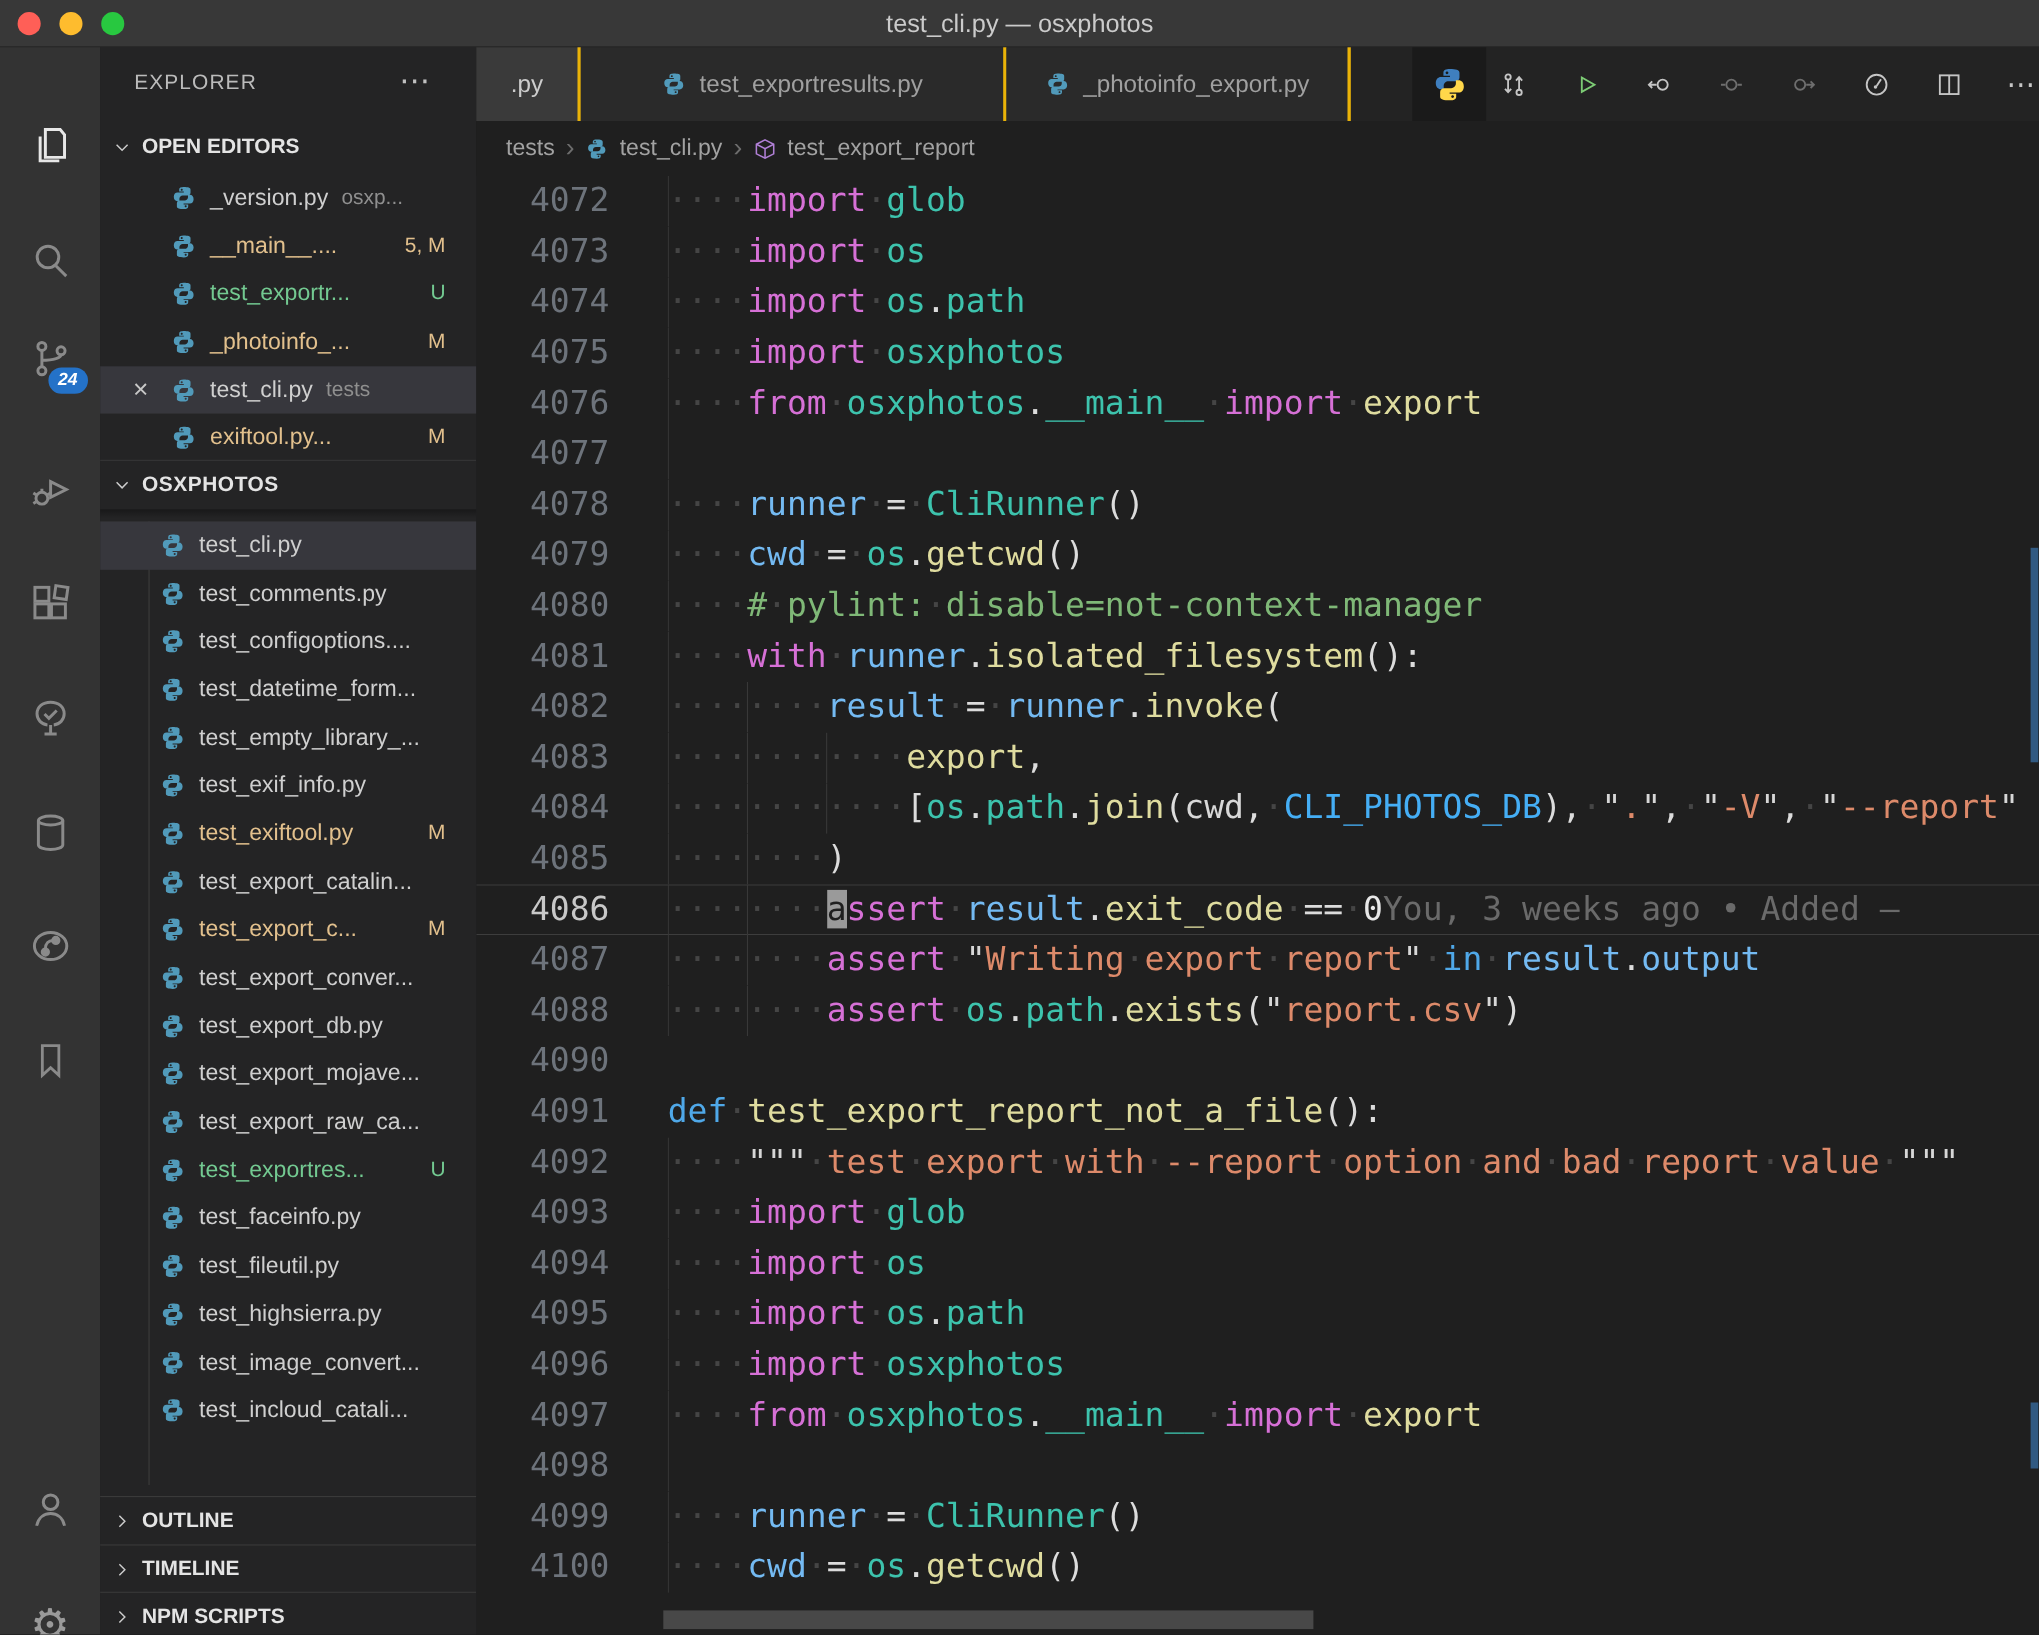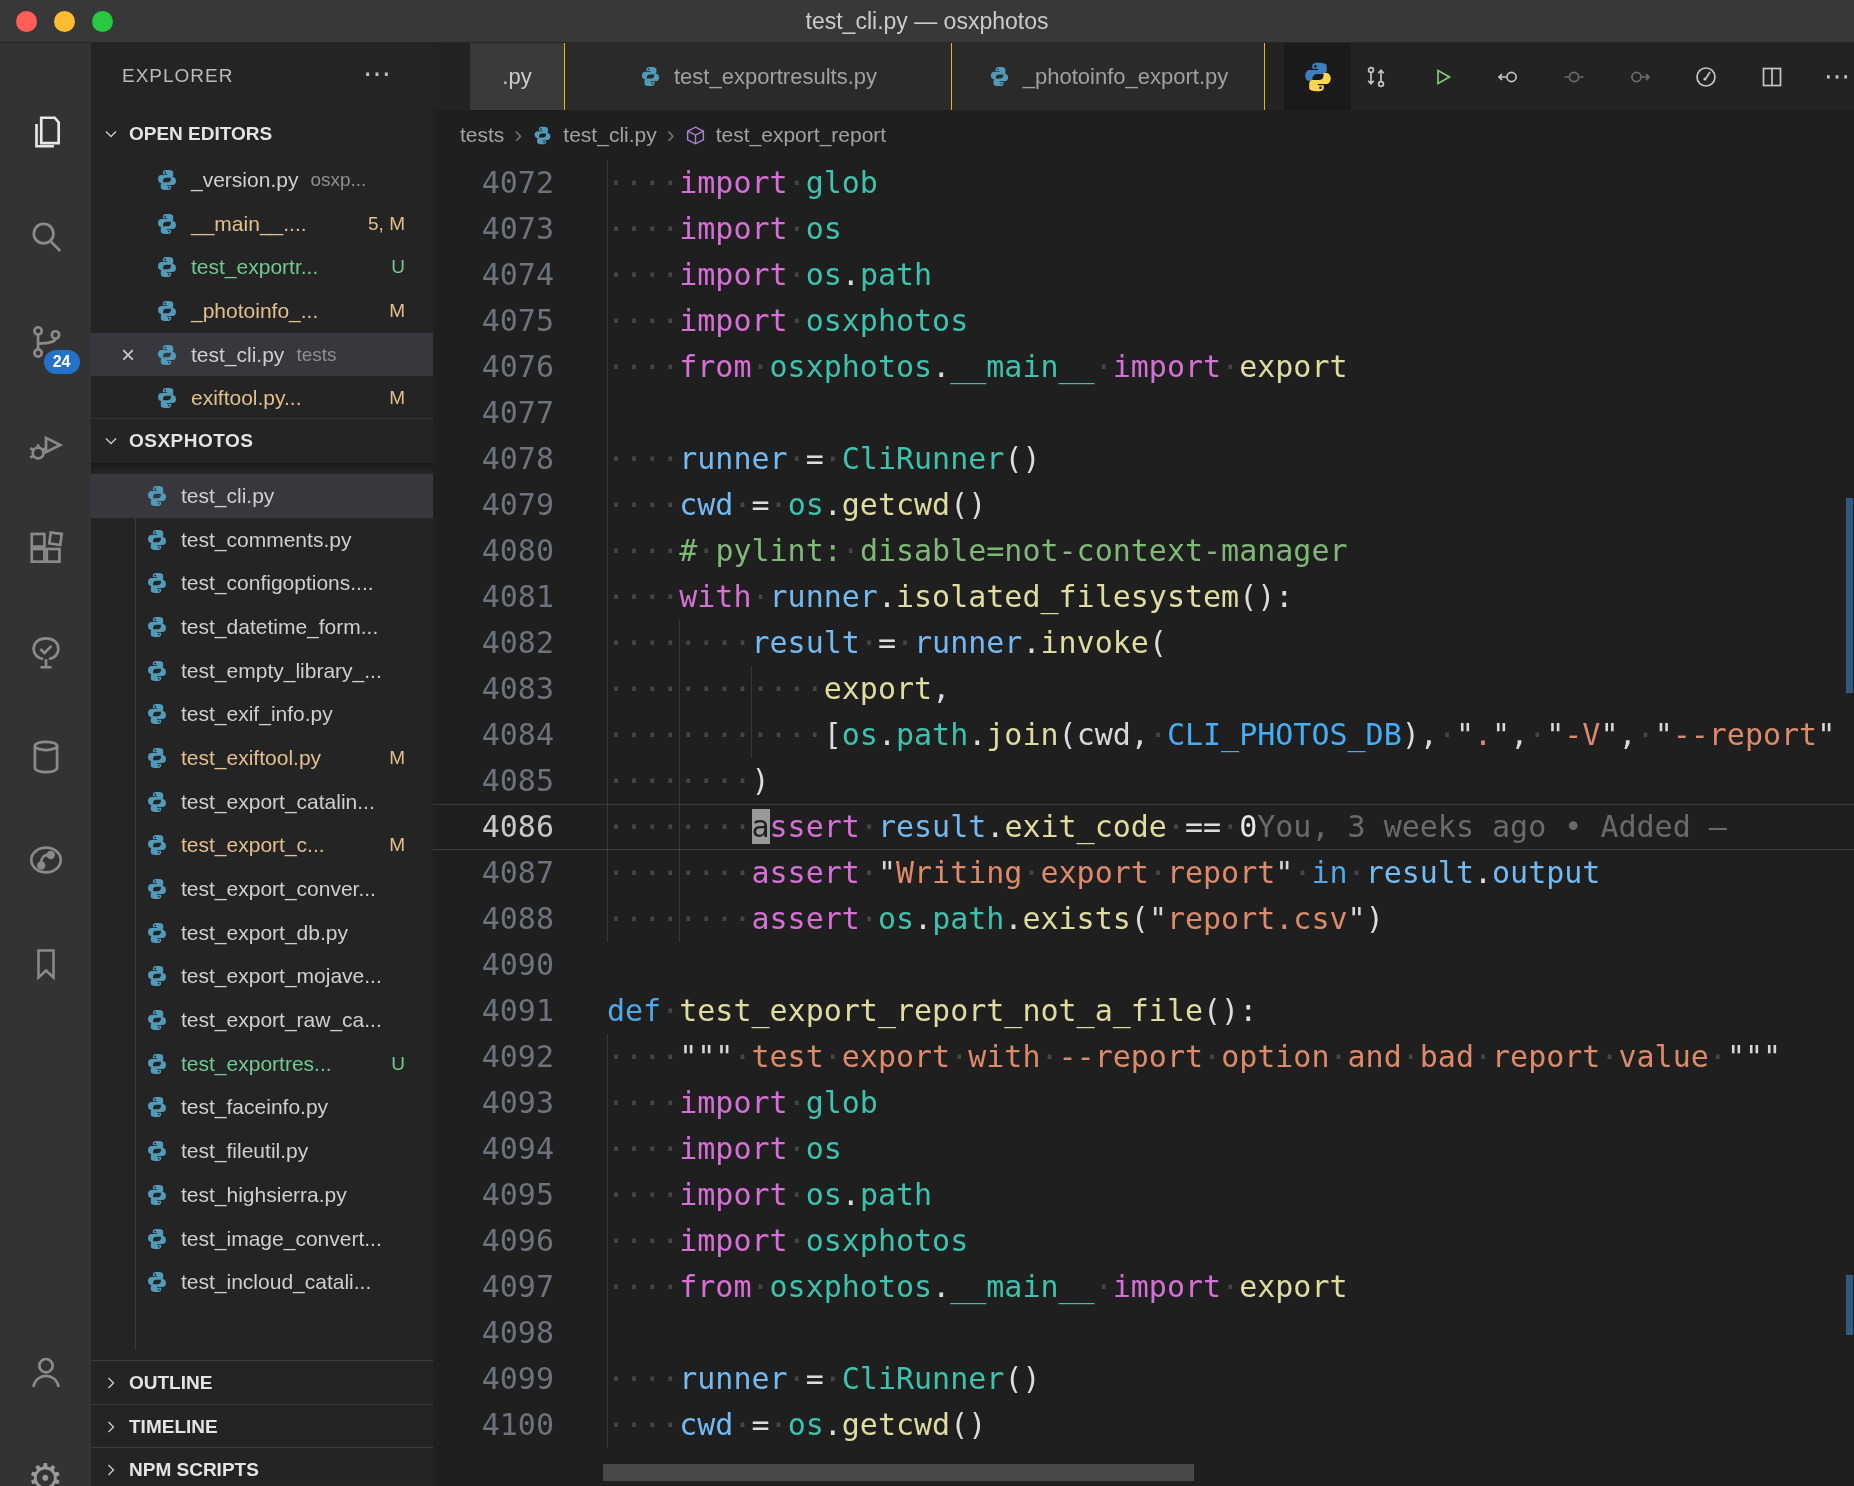--- a/index.html
+++ b/index.html
@@ -53,22 +53,22 @@
   .row .suffix { margin-left:12px; font-size:19px; color:#8f8f8f; }
   .row .gbadge { position:absolute; right:28px; font-size:19px; }
   .row.modified, .row.modified .gbadge { color:#e2c08d; }
   .row.untracked, .row.untracked .gbadge { color:#73c991; }
   .indentguide { position:absolute; left:44px; top:431px; height:876px; width:1px; background:#3c3c3c; }
 
   
   .editorgroup { position:absolute; left:433px; top:43px; width:1421px; height:1443px; }
   .tabbar { position:absolute; left:0; top:0; width:100%; height:67px; background:#232323; }
   .tab { position:absolute; top:0; height:67px; display:flex; align-items:center; justify-content:center;
-         gap:12px; font-size:22px; color:#a0a0a0; background:#2a2a2a; border-right:1px solid #eab308;
-         cursor:pointer;margin-left:37px; }
+         gap:12px; font-size:22px; color:#a0a0a0; background:#2a2a2a; border-right:3px solid #eab308;
+         cursor:pointer; }
   .tab.partial { background:#3a3a3a; color:#cccccc; }
   .tab .fico { width:23px; height:23px; }
   .pytile { position:absolute; left:851px; top:0; width:67px; height:67px; background:#1a1a1a;
             display:flex; align-items:center; justify-content:center; cursor:pointer; }
   .ebtns { position:absolute; right:4px; top:0; height:67px; display:flex; align-items:center; gap:42px; }
   .ebtn { width:24px; height:24px; display:flex; align-items:center; justify-content:center; cursor:pointer; }
   .ebtn svg { stroke:#c5c5c5; fill:none; stroke-width:1.7; }
   .ebtn.dim svg { stroke:#6e6e6e; }
   .ebtn.run svg { stroke:#7ccb74; }
   .ebtn .dots { color:#c5c5c5; font-size:26px; letter-spacing:2px; }
@@ -125,21 +125,21 @@
         <path d="M9 3h8.5l2.5 3v13H9z"></path>
         <path d="M6 7v14h11"></path>
       </svg>
     </div>
     <div class="act" style="top: 193px;">
       <svg width="38" height="38" viewBox="0 0 24 24">
         <circle cx="10.5" cy="10.5" r="6.2"></circle>
         <path d="M15 15.5 21 21.5"></path>
       </svg>
     </div>
-    <div class="act" style="top: 299px;">
+    <div class="act" style="top: 283px; font-style: italic;">
       <svg width="38" height="38" viewBox="0 0 24 24">
         <circle cx="7" cy="5" r="2.3"></circle>
         <circle cx="18" cy="7.5" r="2.3"></circle>
         <circle cx="7" cy="19" r="2.3"></circle>
         <path d="M7 7.3v9.4M7 13c7 0 11-1.5 11-3.2"></path>
       </svg>
       <span class="badge24">24</span>
     </div>
     <div class="act" style="top: 402px;">
       <svg width="38" height="38" viewBox="0 0 24 24">

